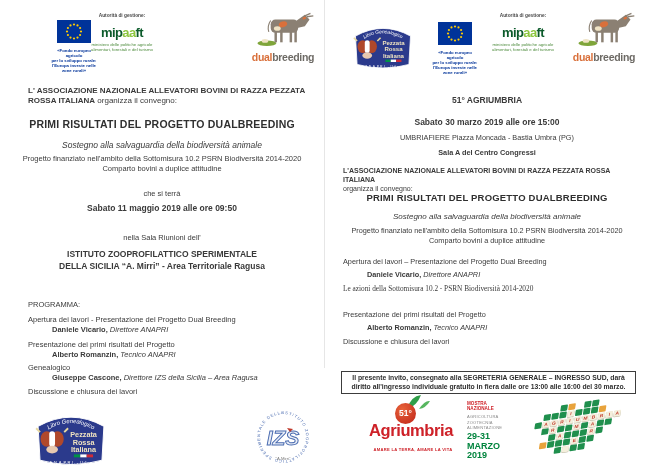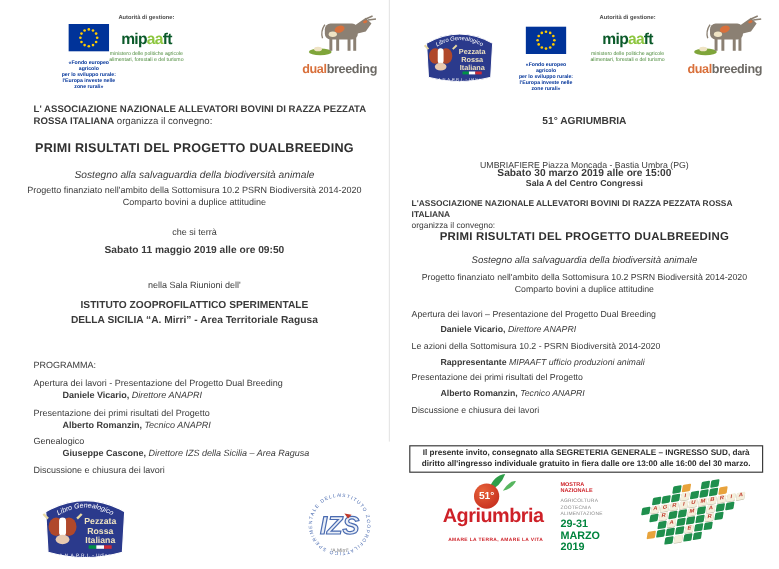--- a/index.html
+++ b/index.html
@@ -272,21 +272,21 @@
         <path d="M60,5 L67,4" stroke="#8B8073" stroke-width="1.4"></path>
         <polygon points="48,10 58,3 63,8 58,15 50,17" fill="#8B8073"></polygon>
         <ellipse cx="57.5" cy="6.5" rx="2" ry="1.2" fill="#D9703B" transform="rotate(-20 57.5 6.5)"></ellipse>
         <ellipse cx="35" cy="13" rx="4.5" ry="3" fill="#D9703B" transform="rotate(-18 35 13)"></ellipse>
         <ellipse cx="29" cy="17.5" rx="3.6" ry="2.4" fill="#EFE3C4"></ellipse>
       </svg>
       <div class="dual-word"><span style="color:#D9703B">dual</span><span style="color:#6D6A65">breeding</span></div>
     </div>
 
     <div class="abs boldline" style="top:95px;">51° AGRIUMBRIA</div>
-    <div class="abs boldline" style="top:117px;margin-top:22px;">Sabato 30 marzo 2019 alle ore 15:00</div>
+    <div class="abs boldline" style="top:117px;">Sabato 30 marzo 2019 alle ore 15:00</div>
     <div class="abs small-r" style="top:133px;">UMBRIAFIERE Piazza Moncada - Bastia Umbra (PG)</div>
     <div class="abs small-r b" style="top:148px;">Sala A del Centro Congressi</div>
 
     <div class="abs l org-r" style="top:166px;">
       <span class="b" style="display:block">L'ASSOCIAZIONE NAZIONALE ALLEVATORI BOVINI DI RAZZA PEZZATA ROSSA ITALIANA</span>
       <span>organizza il convegno:</span>
     </div>
 
     <div class="abs title-main-r" style="top:192px;">PRIMI RISULTATI DEL PROGETTO DUALBREEDING</div>
     <div class="abs subtitle-r" style="top:212px;">Sostegno alla salvaguardia della biodiversità animale</div>
@@ -294,25 +294,21 @@
       <span style="display:block">Progetto finanziato nell'ambito della Sottomisura 10.2 PSRN Biodiversità 2014-2020</span>
       <span style="display:block">Comparto bovini a duplice attitudine</span>
     </div>
 
     <div class="abs l prog-r" style="top:257px;">Apertura dei lavori – Presentazione del Progetto Dual Breeding</div>
     <div class="abs l prog-r prog-sp-r" style="top:270px;">
       <span class="b">Daniele Vicario,</span>
       <span class="i">Direttore ANAPRI</span>
     </div>
 
-    <div class="abs l prog-r" style="top:284px;">Le azioni della Sottomisura 10.2 - PSRN Biodiversità 2014-2020</div>
-    <div class="abs l prog-r prog-sp-r" style="top:297px;">
-      <span class="b">Rappresentante</span>
-      <span class="i">MIPAAFT ufficio produzioni animali</span>
-    </div>
+    <div class="abs l prog-r" style="top:284px;font-family:Liberation Serif, serif;">Le azioni della Sottomisura 10.2 - PSRN Biodiversità 2014-2020</div>
 
     <div class="abs l prog-r" style="top:310px;">Presentazione dei primi risultati del Progetto</div>
     <div class="abs l prog-r prog-sp-r" style="top:323px;">
       <span class="b">Alberto Romanzin,</span>
       <span class="i">Tecnico ANAPRI</span>
     </div>
 
     <div class="abs l prog-r" style="top:337px;">Discussione e chiusura dei lavori</div>
 
     <div class="invite-box" style="top:371px;">

